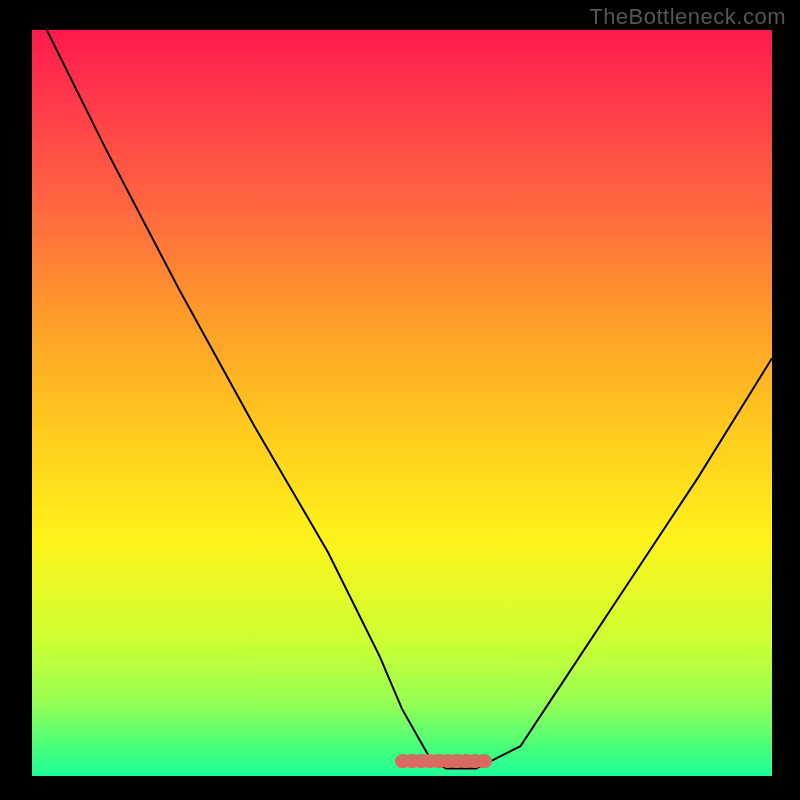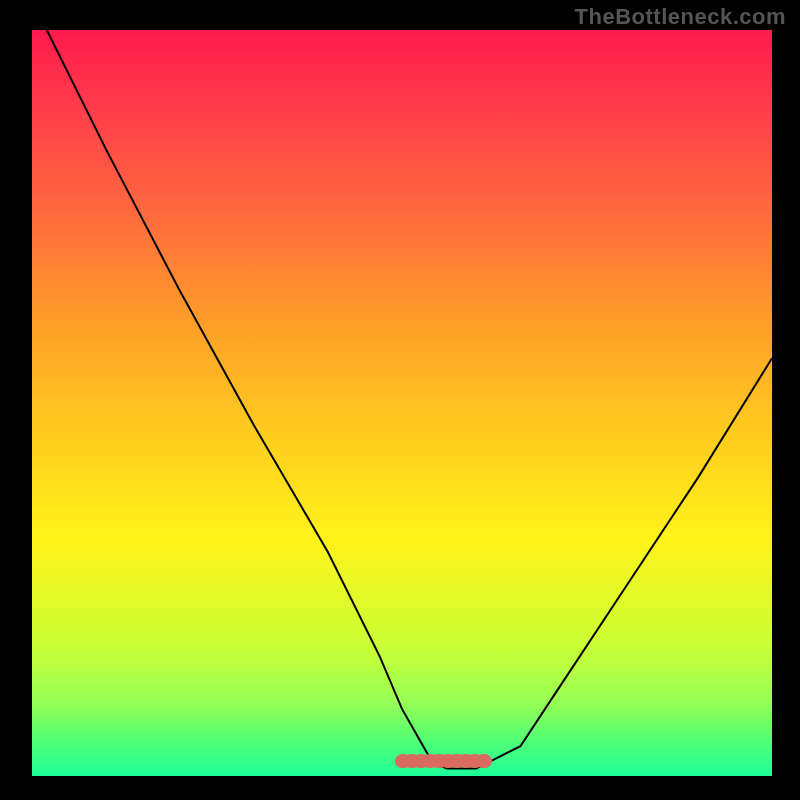--- a/index.html
+++ b/index.html
@@ -15,21 +15,21 @@
     position: relative;
     width: 800px;
     height: 800px;
   }
   .watermark {
     position: absolute;
     top: 4px;
     right: 14px;
     color: #555;
     font-size: 22px;
-    font-weight: 700;
+    font-weight: 400;
     letter-spacing: 0.5px;
     z-index: 50;
   }
   .plot-area {
     position: absolute;
     left: 32px;
     top: 30px;
     width: 740px;
     height: 746px;
     background: linear-gradient(

